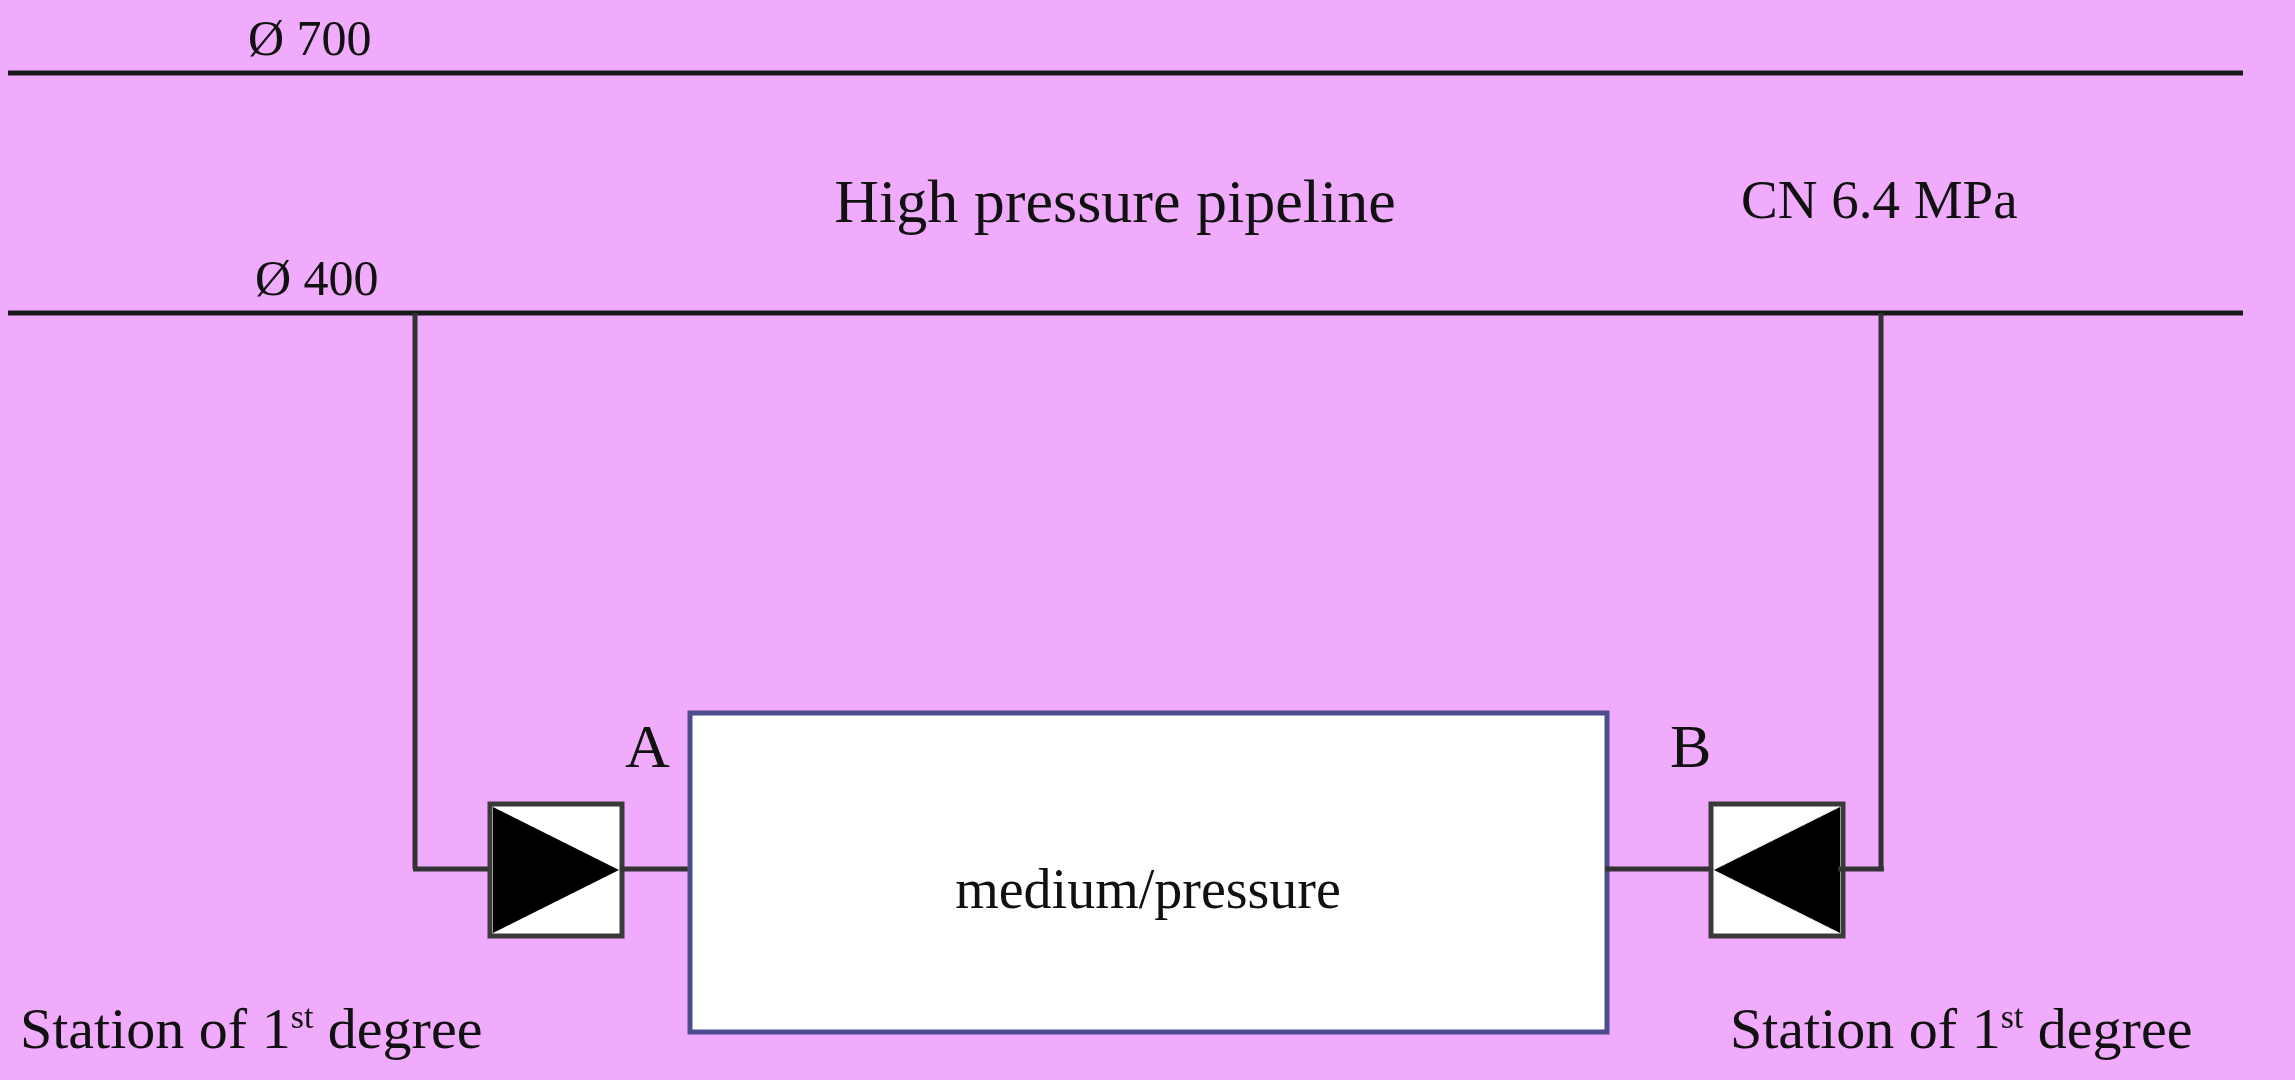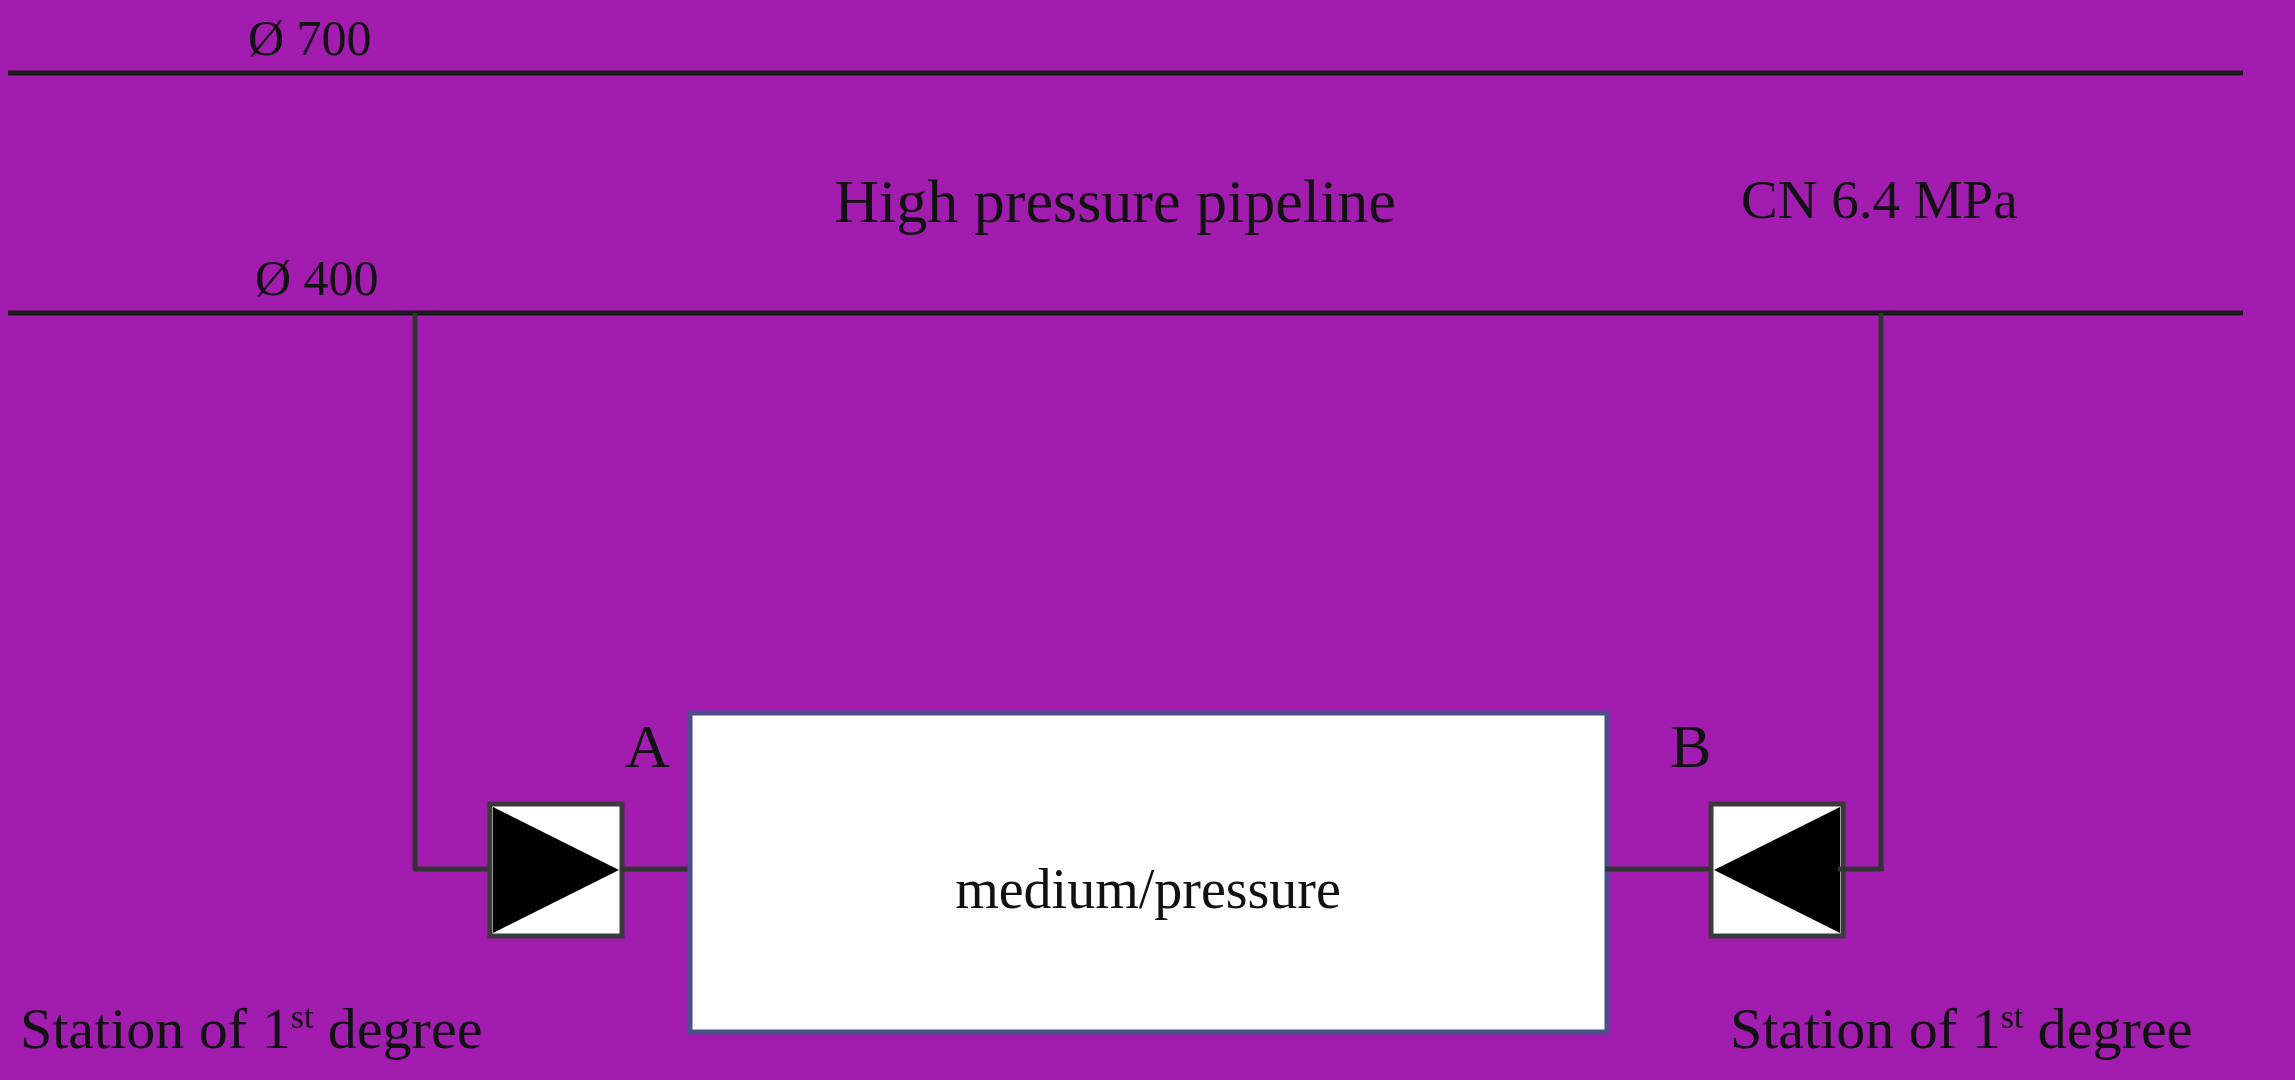--- a/index.html
+++ b/index.html
@@ -12,21 +12,21 @@
     width: 2295px;
     height: 1080px;
     overflow: hidden;
     font-family: "Liberation Serif", "DejaVu Serif", serif;
     color: #000000;
   }
   #diagram-root {
     position: relative;
     width: 2295px;
     height: 1080px;
-    background: #a21caf;
+    background: #f0abfc;
   }
   svg.schematic {
     position: absolute;
     top: 0;
     left: 0;
     width: 2295px;
     height: 1080px;
     display: block;
   }
   .pipe-line {

